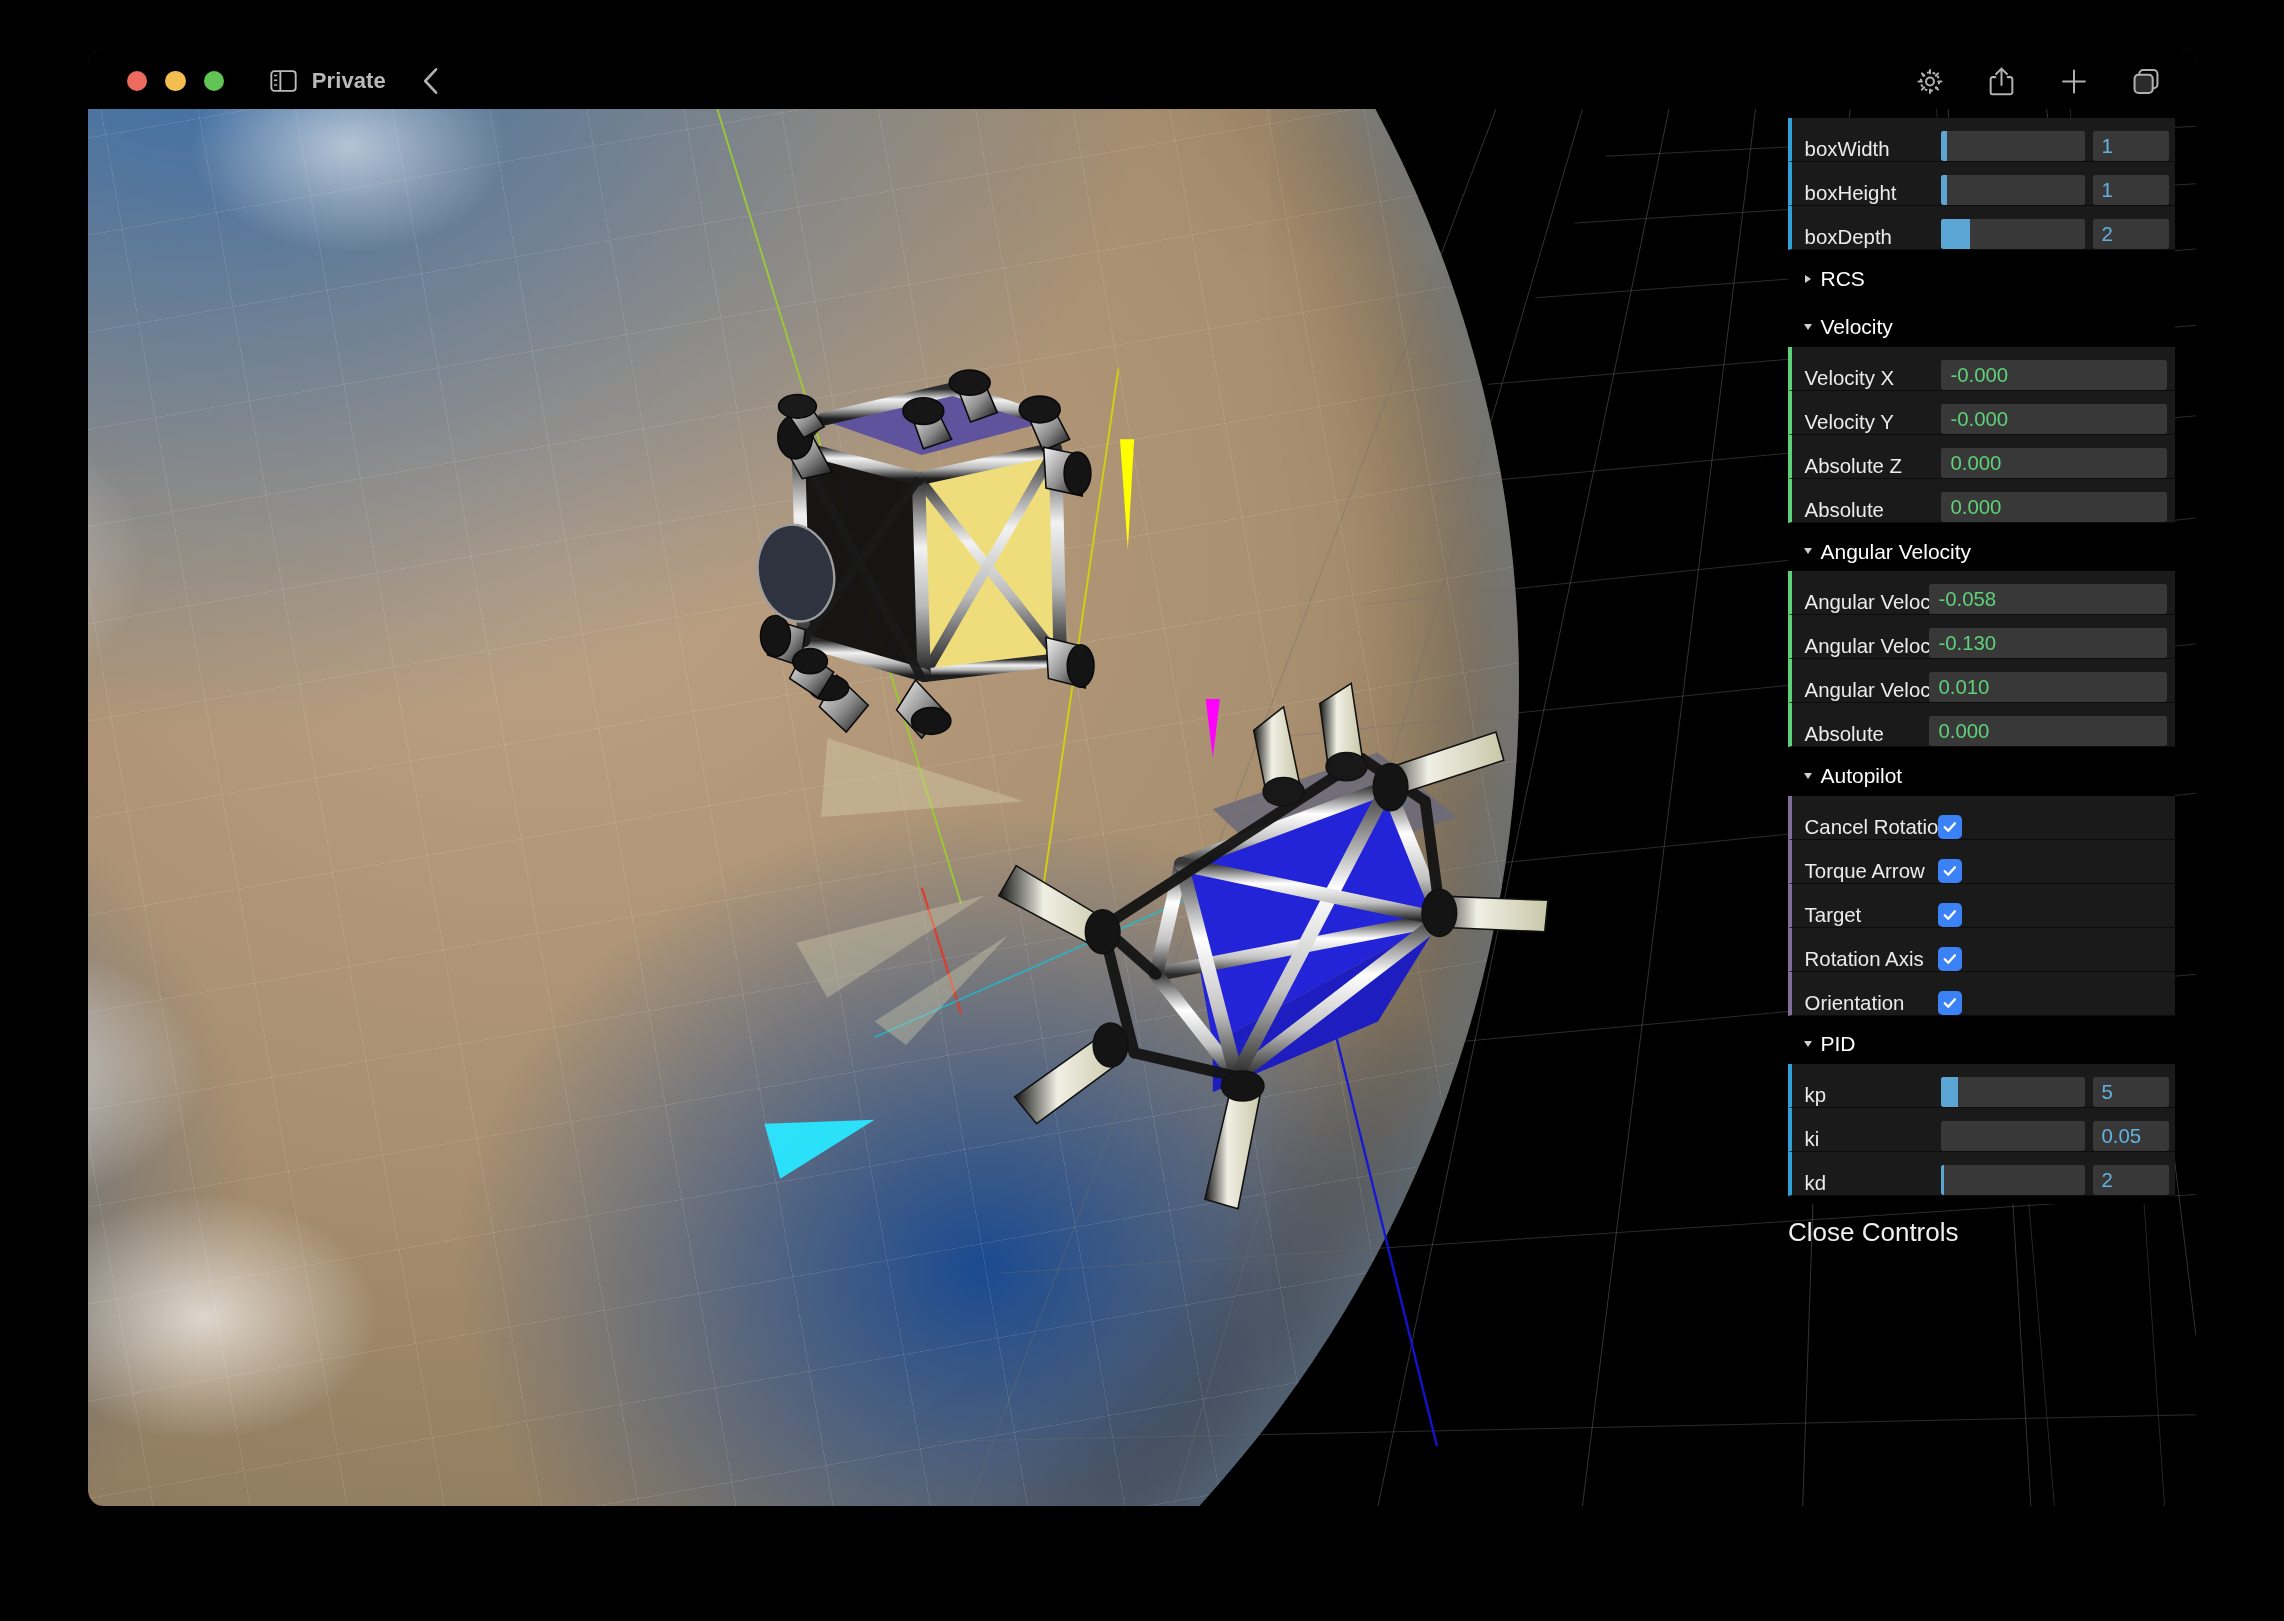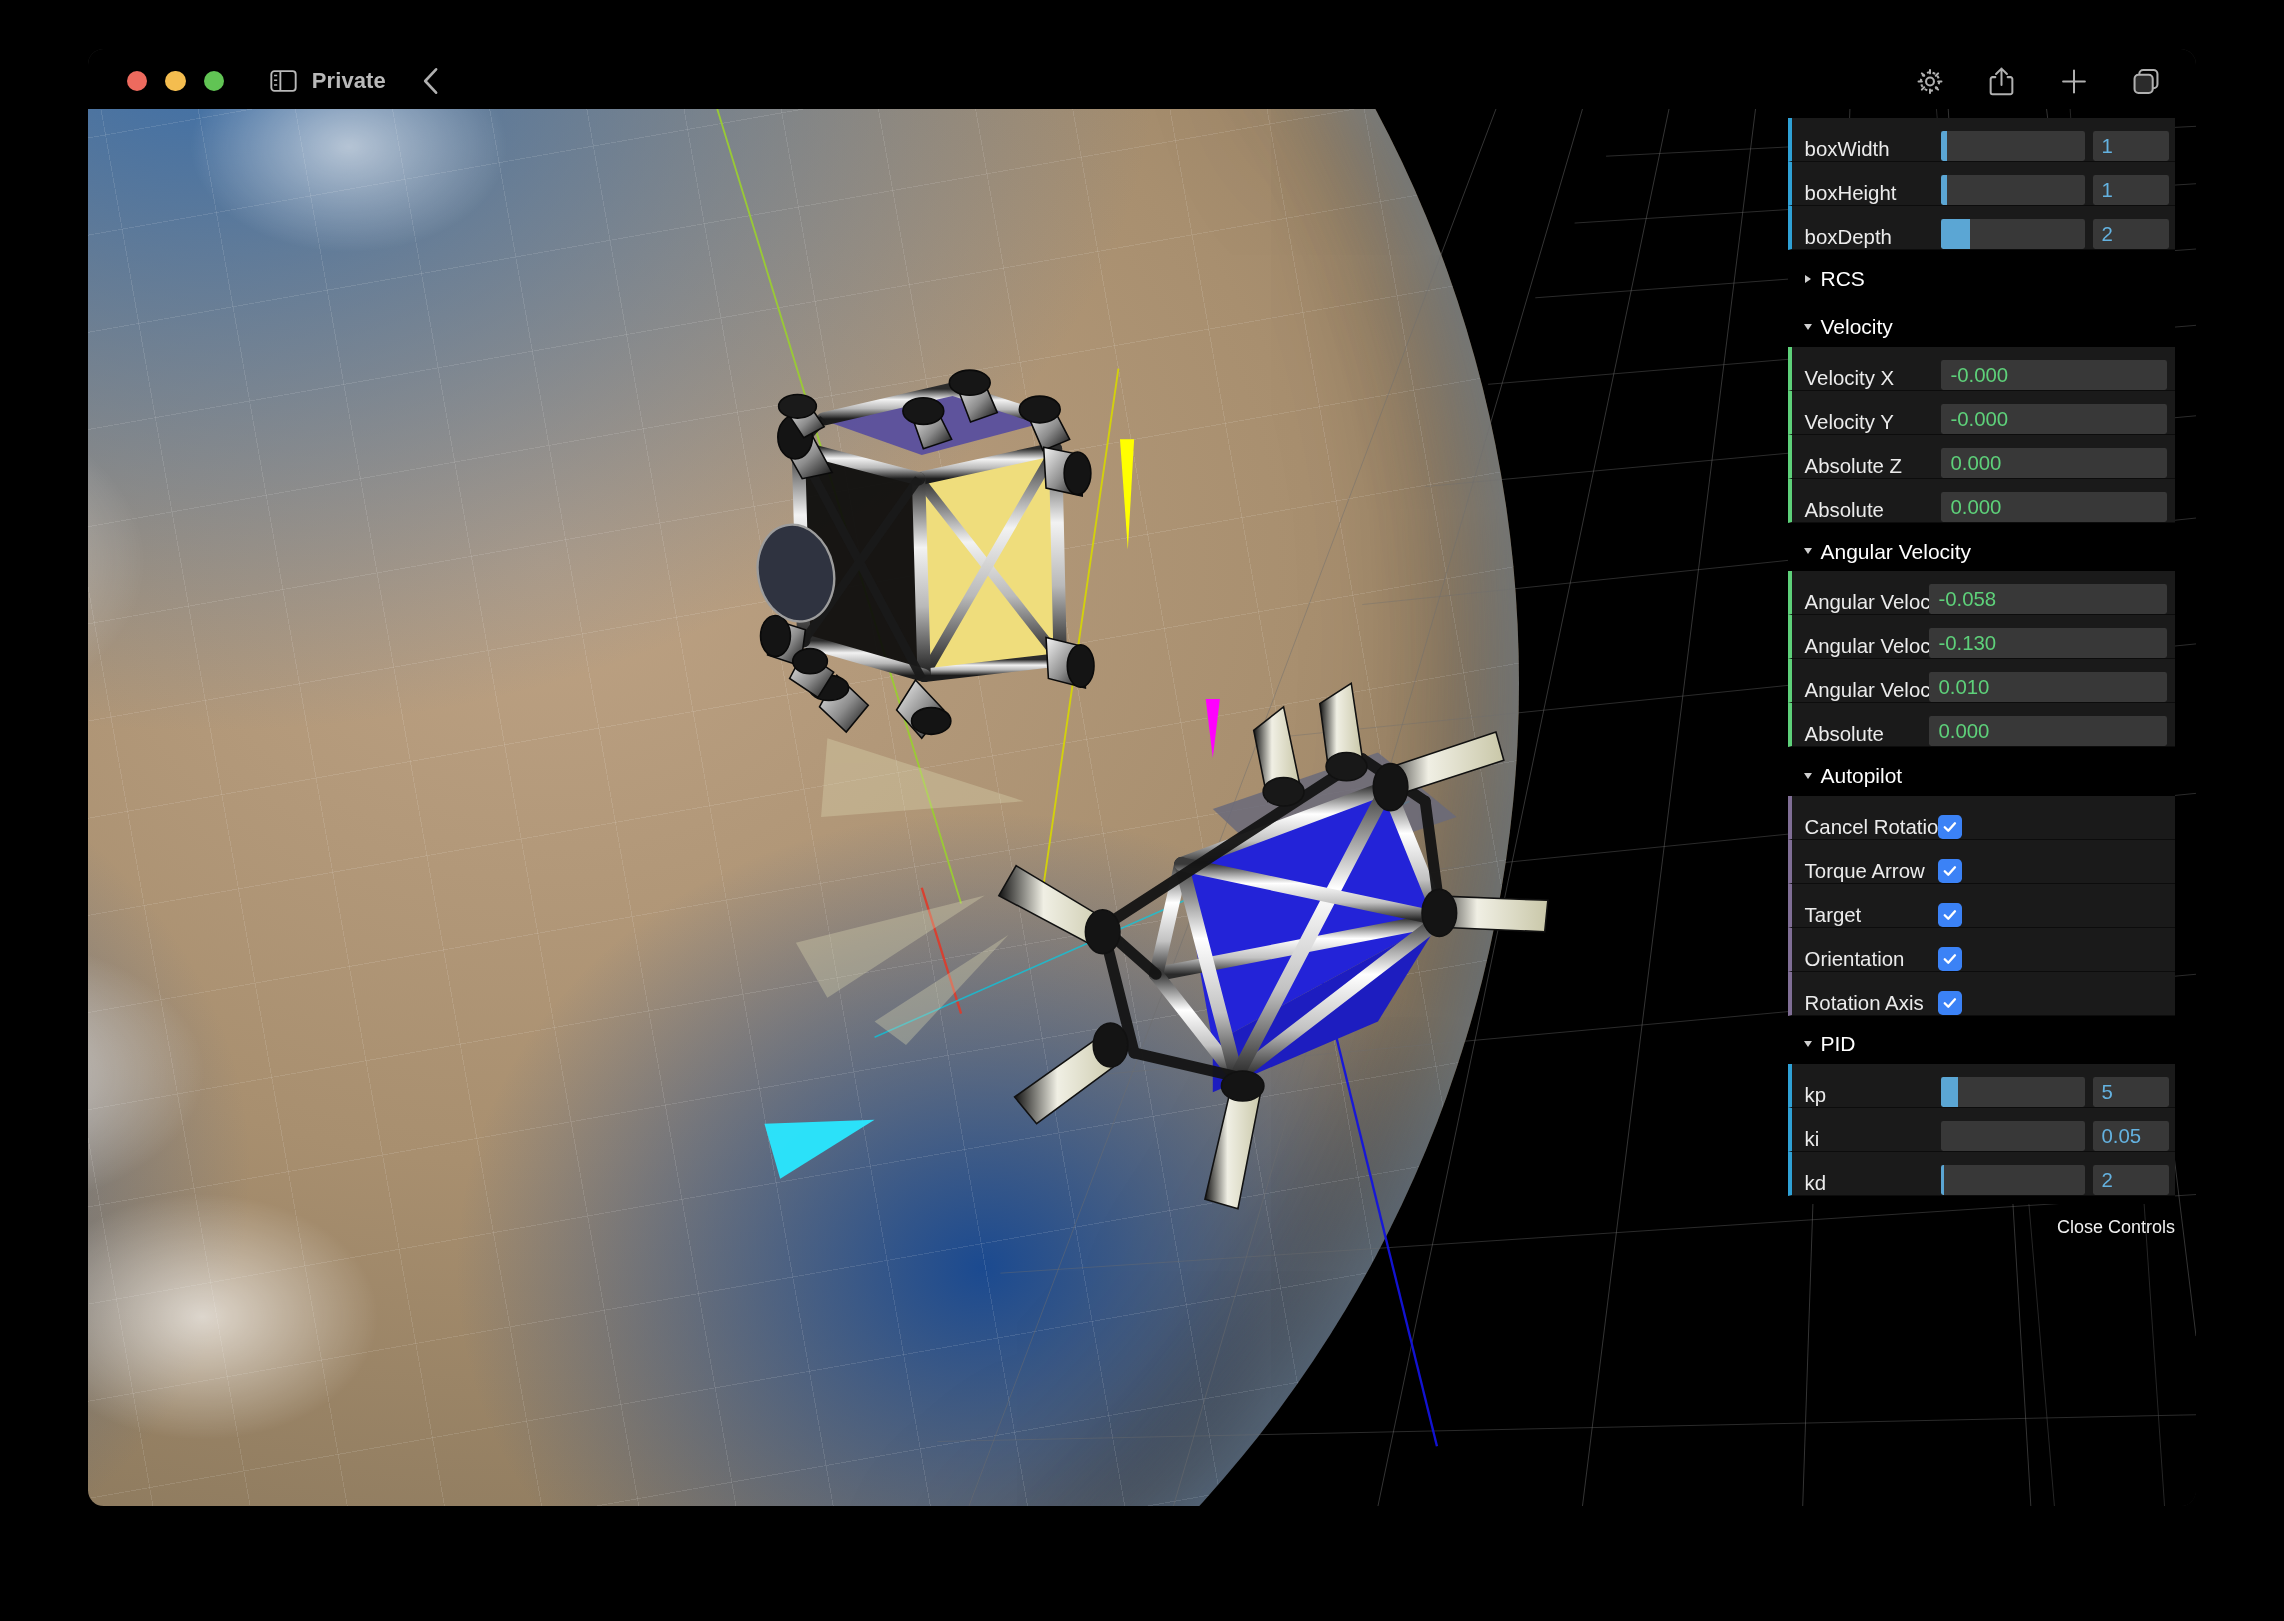--- a/index.html
+++ b/index.html
@@ -303,23 +303,23 @@
   .checkbox {
     width: 23.6px; height: 23.6px;
     border-radius: 4.7px;
     background: #3b82f6;
     display: flex; align-items: center; justify-content: center;
     flex: none;
   }
   .checkbox svg { display: block; }
 
   .close-controls {
-    text-align: right;
+    text-align: left;
     color: #f0f0f0;
-    font-size: 18px;
+    font-size: 26px;
     padding: 12.6px 0 0 0;
     background: transparent;
   }
 
   .folder-sep { height: 7.9px; background: #000; }
 
   .gui-rows { background: #000; }
 </style>
 </head>
 <body>
@@ -734,30 +734,30 @@
                 <div class="row purple">
                   <div class="name">Target</div>
                   <div class="checkbox">
                     <svg width="15.7" height="15.7" viewBox="0 0 20 20">
                       <path d="M3.5 10.5 L8 15 L16.5 5.5" stroke="#ffffff" stroke-width="3" fill="none" stroke-linecap="round" stroke-linejoin="round"></path>
                     </svg>
                   </div>
                   <div style="flex: 1 1 0%;"></div>
                 </div>
                 <div class="row purple">
-                  <div class="name">Orientation</div>
+                  <div class="name">Rotation Axis</div>
                   <div class="checkbox">
                     <svg width="15.7" height="15.7" viewBox="0 0 20 20">
                       <path d="M3.5 10.5 L8 15 L16.5 5.5" stroke="#ffffff" stroke-width="3" fill="none" stroke-linecap="round" stroke-linejoin="round"></path>
                     </svg>
                   </div>
                   <div style="flex: 1 1 0%;"></div>
                 </div>
                 <div class="row purple">
-                  <div class="name">Rotation Axis</div>
+                  <div class="name">Orientation</div>
                   <div class="checkbox">
                     <svg width="15.7" height="15.7" viewBox="0 0 20 20">
                       <path d="M3.5 10.5 L8 15 L16.5 5.5" stroke="#ffffff" stroke-width="3" fill="none" stroke-linecap="round" stroke-linejoin="round"></path>
                     </svg>
                   </div>
                   <div style="flex: 1 1 0%;"></div>
                 </div>
               </div>
             </div>
             <div class="folder-sep"></div>

